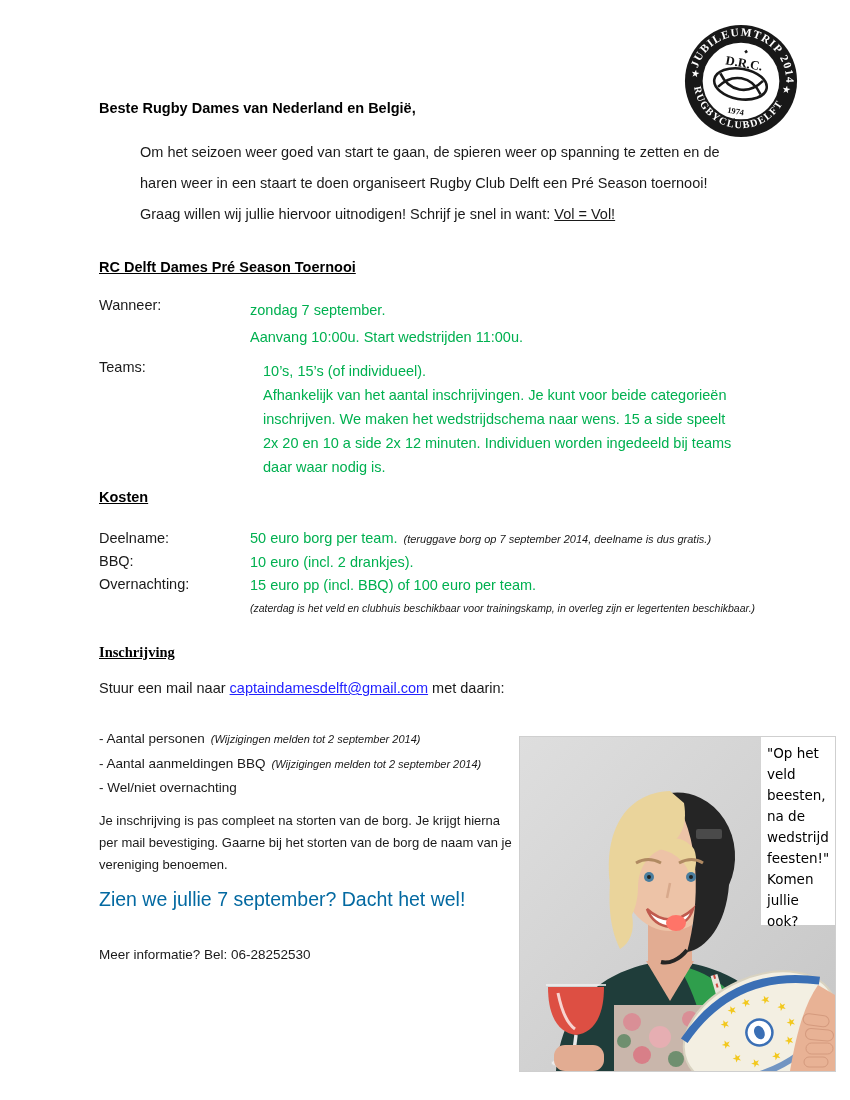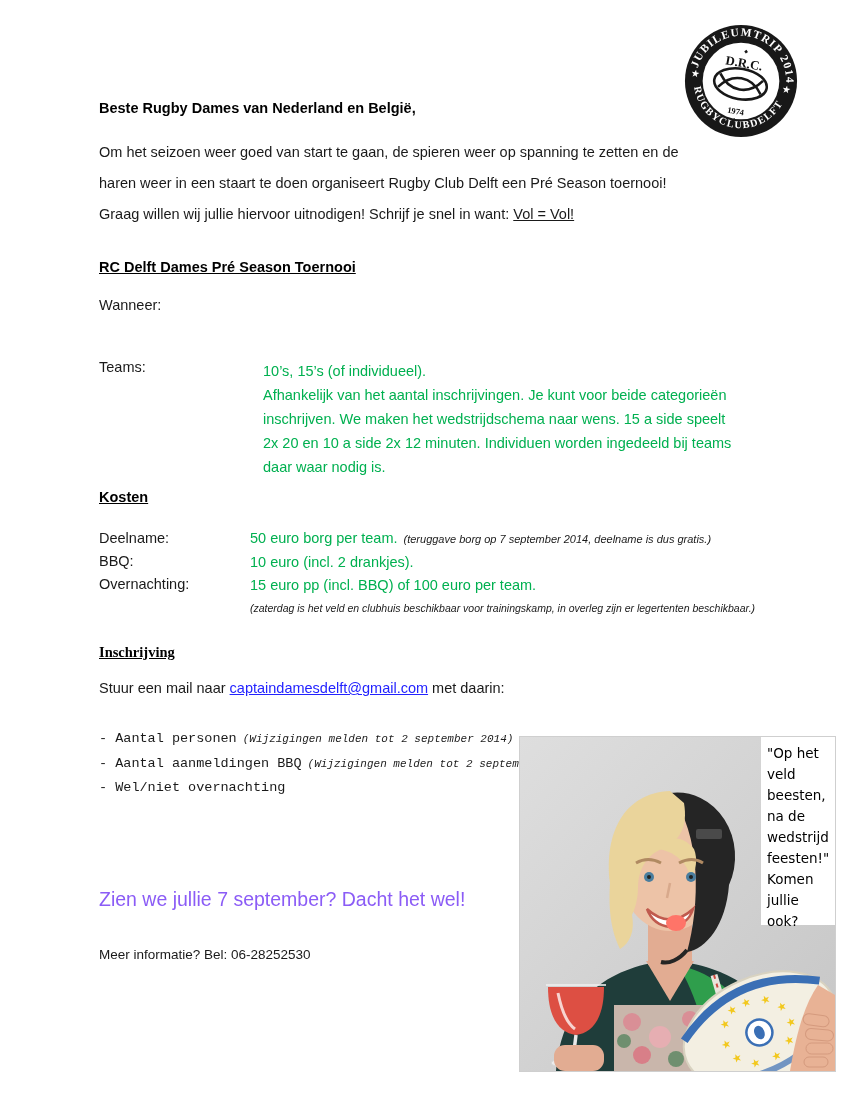--- a/index.html
+++ b/index.html
@@ -7,23 +7,23 @@
     position:relative; width:850px; height:1100px; background:#ffffff;
     font-family:"Liberation Sans", sans-serif; color:#1a1a1a; overflow:hidden;
   }
   .t { position:absolute; left:99px; font-size:14.5px; color:#1a1a1a; }
   .b { font-weight:bold; color:#000; }
   .u { text-decoration:underline; }
   .green { color:#00B050; }
   .note { font-size:11px; font-style:italic; margin-left:6px; color:#1a1a1a; }
   .footnote { font-size:10.5px; font-style:italic; color:#1a1a1a; }
   a.email { color:#2323FF; cursor:pointer; }
-  .bullets { font-family:Liberation Mono, monospace; font-size:13.5px; line-height:24.5px; }
+  .bullets { font-family:Liberation Sans, sans-serif; font-size:13.5px; line-height:24.5px; }
   .confirm { font-size:13px; line-height:22px; }
-  .closing { font-size:19.5px; color:#8b5cf6; }
+  .closing { font-size:19.5px; color:#0369a1; }
   .contact { font-size:13.5px; line-height:22.5px; }
   .logo { position:absolute; left:682px; top:22px; width:118px; height:118px; }
   .photo {
     position:absolute; left:519px; top:736px; width:317px; height:336px;
     border:1px solid #cfcfcf; box-sizing:border-box; background:#d9d9d9;
   }
   .photo svg { display:block; }
   .quote {
     position:absolute; top:0; right:0; width:74px; height:188px; background:#ffffff;
     box-sizing:border-box; padding:6px 0 0 6px;
@@ -58,29 +58,33 @@
         <path d="M 38,56 C 50,73 70,73 82,56"></path>
         <path d="M 38,70 C 50,53 70,53 82,70"></path>
       </g>
       <text x="60" y="94" text-anchor="middle" font-size="8.5" font-weight="bold" font-family="Liberation Serif, serif" fill="#111">1974</text>
       <text x="60" y="101" text-anchor="middle" font-size="4.5" fill="#181818" font-family="DejaVu Sans, sans-serif">◆</text>
     </g>
   </svg>
 
   <div class="t b" style="top:100px;">Beste Rugby Dames van Nederland en België,</div>
 
-  <div class="t" style="top:137px; line-height:31px;">
+  <div class="t" style="top:137px; line-height:31px;margin-left:41px;">
     <div>Om het seizoen weer goed van start te gaan, de spieren weer op spanning te zetten en de</div>
     <div>haren weer in een staart te doen organiseert Rugby Club Delft een Pré Season toernooi!</div>
     <div><span>Graag willen wij jullie hiervoor uitnodigen! Schrijf je snel in want: </span><span class="u">Vol = Vol!</span></div>
   </div>
 
   <div class="t b u" style="top:259px;">RC Delft Dames Pré Season Toernooi</div>
 
   <div class="t" style="top:297px;text-align:center;">Wanneer:</div>
+  <div class="t green" style="left:250px; top:297px; line-height:27px;">
+    <div>zondag 7 september.</div>
+    <div>Aanvang 10:00u. Start wedstrijden 11:00u.</div>
+  </div>
 
   <div class="t" style="top:359px;">Teams:</div>
   <div class="t green" style="left:250px; top:359px; line-height:24px;margin-left:13px;">
     <div>10’s, 15’s (of individueel).</div>
     <div>Afhankelijk van het aantal inschrijvingen. Je kunt voor beide categorieën</div>
     <div>inschrijven. We maken het wedstrijdschema naar wens. 15 a side speelt</div>
     <div>2x 20 en 10 a side 2x 12 minuten. Individuen worden ingedeeld bij teams</div>
     <div>daar waar nodig is.</div>
   </div>
 
@@ -103,20 +107,25 @@
   <div class="t" style="top:680px;">
     <span>Stuur een mail naar </span><a class="email" href="#">captaindamesdelft@gmail.com</a><span> met daarin:</span>
   </div>
 
   <div class="t bullets" style="top:727px;">
     <div><span>- Aantal personen</span><span class="note">(Wijzigingen melden tot 2 september 2014)</span></div>
     <div><span>- Aantal aanmeldingen BBQ</span><span class="note">(Wijzigingen melden tot 2 september 2014)</span></div>
     <div><span>- Wel/niet overnachting</span></div>
   </div>
 
+  <div class="t confirm" style="top:810px;">
+    <div>Je inschrijving is pas compleet na storten van de borg. Je krijgt hierna</div>
+    <div>per mail bevestiging. Gaarne bij het storten van de borg de naam van je</div>
+    <div>vereniging benoemen.</div>
+  </div>
 
   <div class="t closing" style="top:888px;">Zien we jullie 7 september? Dacht het wel!</div>
 
   <div class="t contact" style="top:944px;">
     <div>Meer informatie? Bel: 06-28252530</div>
   </div>
 
   <div class="photo">
     <svg width="315" height="334" viewBox="0 0 315 334">
       <defs>

